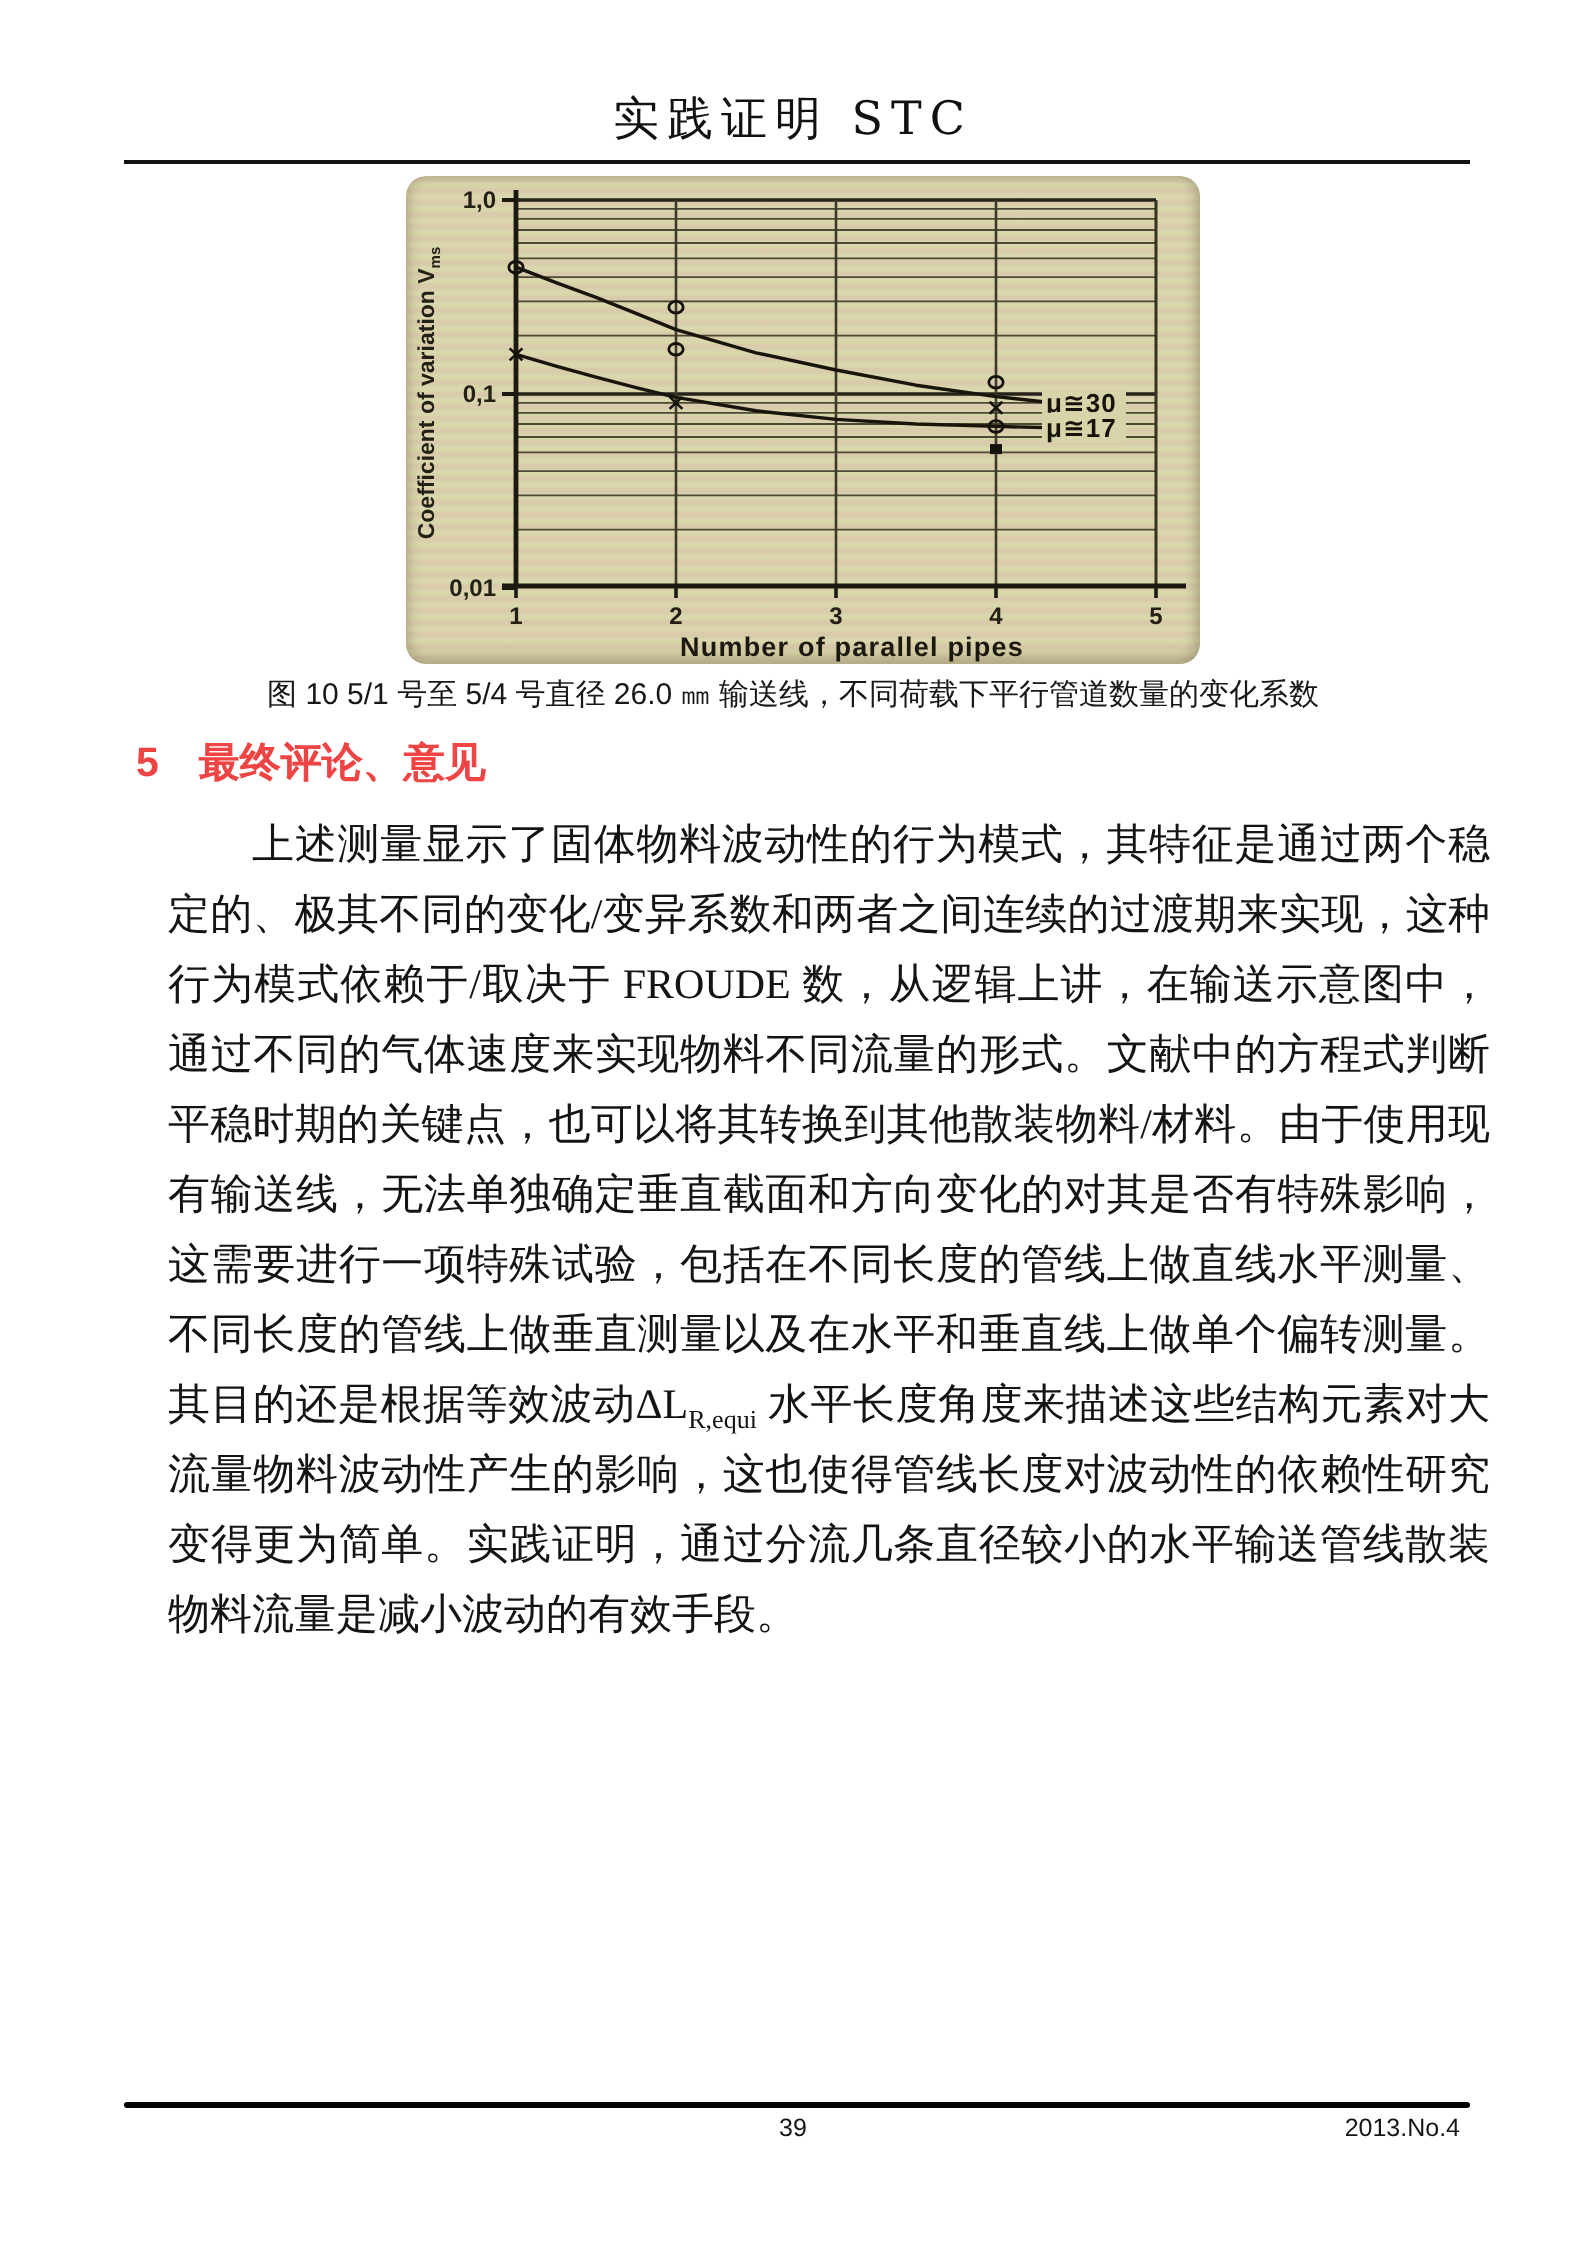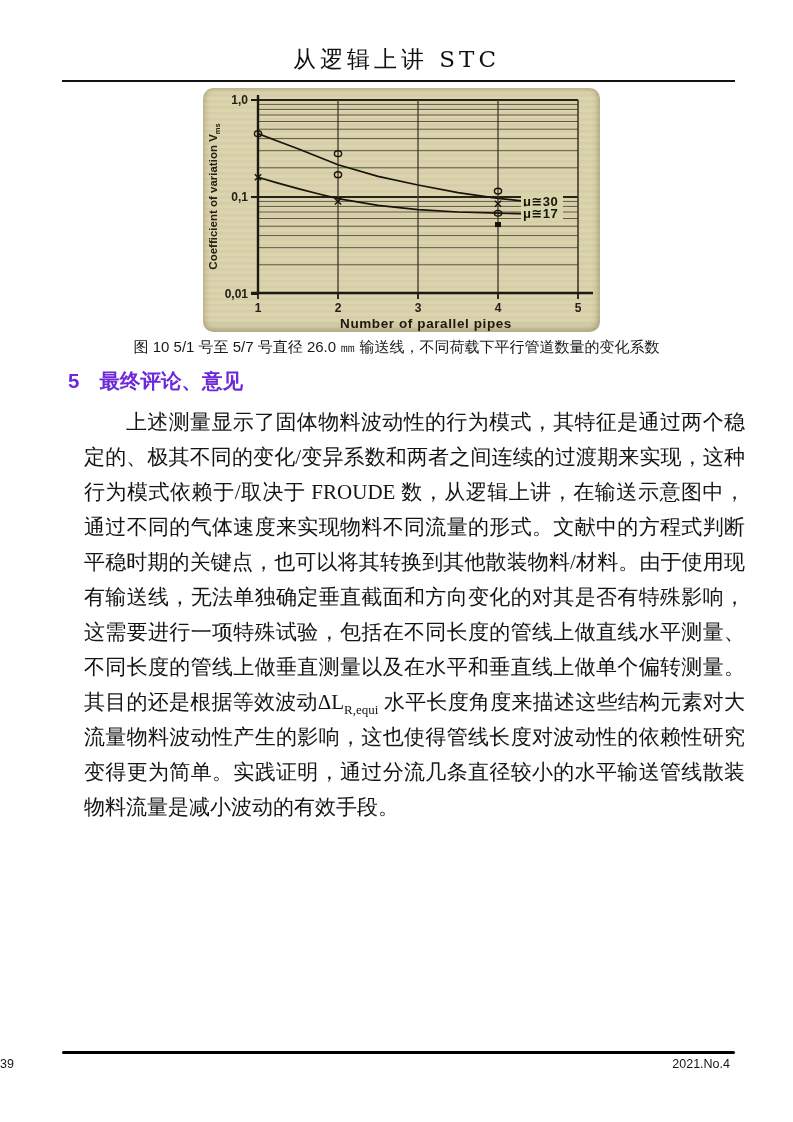--- a/index.html
+++ b/index.html
@@ -34,48 +34,48 @@
   .y-axis-title { font:bold 11.5px "Liberation Sans","DejaVu Sans",sans-serif; fill:#232015; }
   .series-label { font:bold 13px "Liberation Sans","DejaVu Sans",sans-serif; fill:#15130a; letter-spacing:0.5px; }
   .figure-caption {
     position:absolute; top:338px; left:0; width:793px; text-align:center;
     font-size:15px; color:#181818;
     font-family:"Liberation Sans","DejaVu Sans",sans-serif;
   }
   .section-heading {
     position:absolute; top:367px; left:68px; width:660px;
     font-family:"Liberation Sans","DejaVu Sans",sans-serif;
-    font-weight:bold; font-size:20.5px; color:#6d28d9;
+    font-weight:bold; font-size:20.5px; color:#ef4444;
   }
   .section-heading .sec-num { display:inline-block; margin-right:20px; }
   .body-paragraph {
     position:absolute; top:405px; left:84px; width:661px;
     font-size:21px; line-height:35px; text-align:justify;
     text-indent:2em; color:#141414;
   }
   .body-paragraph sub { font-size:0.62em; line-height:0; }
   .footer-rule {
     position:absolute; top:1051px; left:62px; width:673px; height:3px;
     background:#000; border-radius:2px;
   }
   .footer-page-number {
-    position:absolute; top:1057px; left:0; width:793px; 
+    position:absolute; top:1057px; left:0; width:793px; text-align:center;
     font-size:12.5px; font-family:"Liberation Sans","DejaVu Sans",sans-serif; color:#161616;
   }
   .footer-issue {
     position:absolute; top:1057px; right:63px;
     font-size:12.5px; font-family:"Liberation Sans","DejaVu Sans",sans-serif; color:#161616;
   }
 </style>
 </head>
 <body>
 
 <div class="page">
 
-  <div class="header-title">从逻辑上讲 STC</div>
+  <div class="header-title">实践证明 STC</div>
   <div class="header-rule"></div>
 
   <figure class="chart-photo" style="background-color: rgb(216, 212, 169); border-radius: 10px;">
     <svg id="chart-svg" viewBox="0 0 397 244">
         <line x1="55" y1="16.4" x2="375" y2="16.4" stroke="#4c4836" stroke-width="0.9"></line>
         <line x1="55" y1="21.4" x2="375" y2="21.4" stroke="#4c4836" stroke-width="0.9"></line>
         <line x1="55" y1="27.0" x2="375" y2="27.0" stroke="#4c4836" stroke-width="0.9"></line>
         <line x1="55" y1="33.5" x2="375" y2="33.5" stroke="#4c4836" stroke-width="0.9"></line>
         <line x1="55" y1="41.2" x2="375" y2="41.2" stroke="#4c4836" stroke-width="0.9"></line>
         <line x1="55" y1="50.6" x2="375" y2="50.6" stroke="#4c4836" stroke-width="0.9"></line>
@@ -128,23 +128,23 @@
         <ellipse cx="135" cy="86.64645462630742" rx="3.6" ry="2.9" fill="none" stroke="#14120a" stroke-width="1.4"></ellipse>
         <ellipse cx="295" cy="103.11230948569967" rx="3.6" ry="2.9" fill="none" stroke="#14120a" stroke-width="1.4"></ellipse>
         <path d="M291.8,112.8463642057136 L298.2,118.8463642057136 M291.8,118.8463642057136 L298.2,112.8463642057136" stroke="#14120a" stroke-width="1.3" fill="none"></path>
         <path d="M51.8,86.2003616823753 L58.2,92.2003616823753 M51.8,92.2003616823753 L58.2,86.2003616823753" stroke="#14120a" stroke-width="1.3" fill="none"></path>
         <path d="M131.8,110.4384765843855 L138.2,116.4384765843855 M131.8,116.4384765843855 L138.2,110.4384765843855" stroke="#14120a" stroke-width="1.3" fill="none"></path>
         <ellipse cx="295" cy="125.24663546749507" rx="3.6" ry="2.9" fill="none" stroke="#14120a" stroke-width="1.4"></ellipse>
         <rect x="292" y="134.04767566742447" width="6" height="5" fill="#14120a"></rect>
       </svg>
   </figure>
 
-  <div class="figure-caption">图 10 5/1 号至 5/7 号直径 26.0 ㎜ 输送线，不同荷载下平行管道数量的变化系数</div>
+  <div class="figure-caption">图 10 5/1 号至 5/4 号直径 26.0 ㎜ 输送线，不同荷载下平行管道数量的变化系数</div>
 
   <h2 class="section-heading"><span class="sec-num">5</span><span>最终评论、意见</span></h2>
 
   <p class="body-paragraph"><span>上述测量显示了固体物料波动性的行为模式，其特征是通过两个稳定的、极其不同的变化/变异系数和两者之间连续的过渡期来实现，这种行为模式依赖于/取决于 FROUDE 数，从逻辑上讲，在输送示意图中，通过不同的气体速度来实现物料不同流量的形式。文献中的方程式判断平稳时期的关键点，也可以将其转换到其他散装物料/材料。由于使用现有输送线，无法单独确定垂直截面和方向变化的对其是否有特殊影响，这需要进行一项特殊试验，包括在不同长度的管线上做直线水平测量、不同长度的管线上做垂直测量以及在水平和垂直线上做单个偏转测量。其目的还是根据等效波动ΔL</span><sub>R,equi</sub><span> 水平长度角度来描述这些结构元素对大流量物料波动性产生的影响，这也使得管线长度对波动性的依赖性研究变得更为简单。实践证明，通过分流几条直径较小的水平输送管线散装物料流量是减小波动的有效手段。</span></p>
 
   <div class="footer-rule"></div>
   <div class="footer-page-number">39</div>
-  <div class="footer-issue">2021.No.4</div>
+  <div class="footer-issue">2013.No.4</div>
 
 </div>
 
 </body></html>

